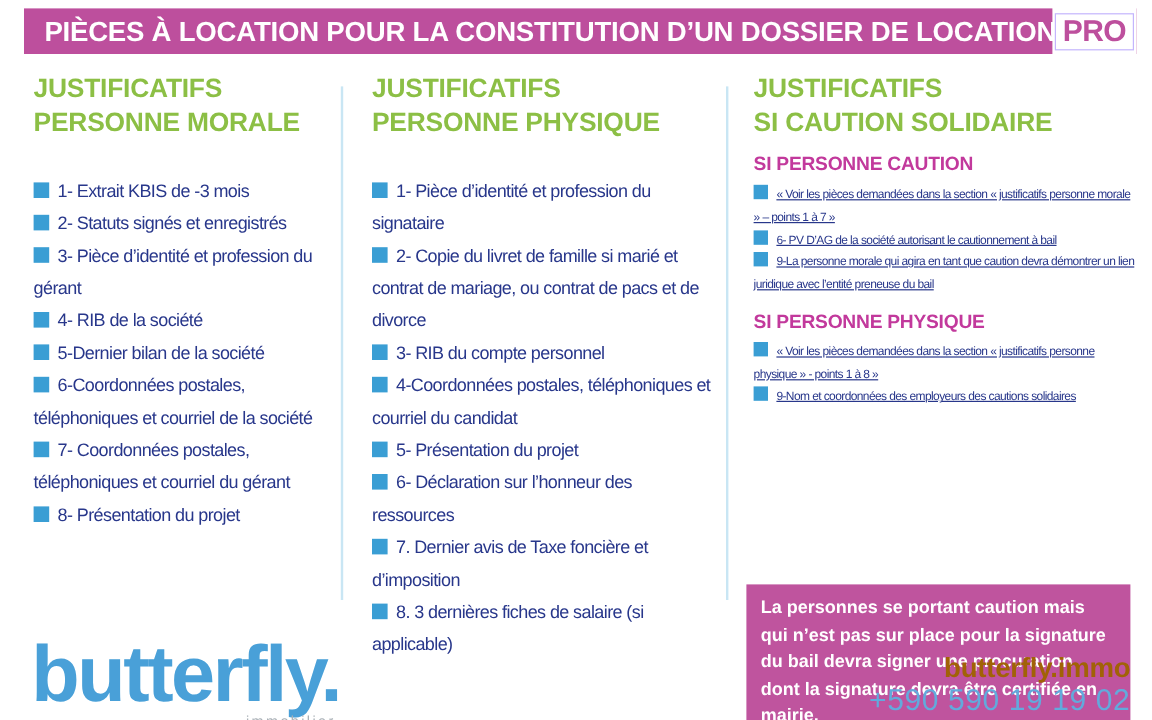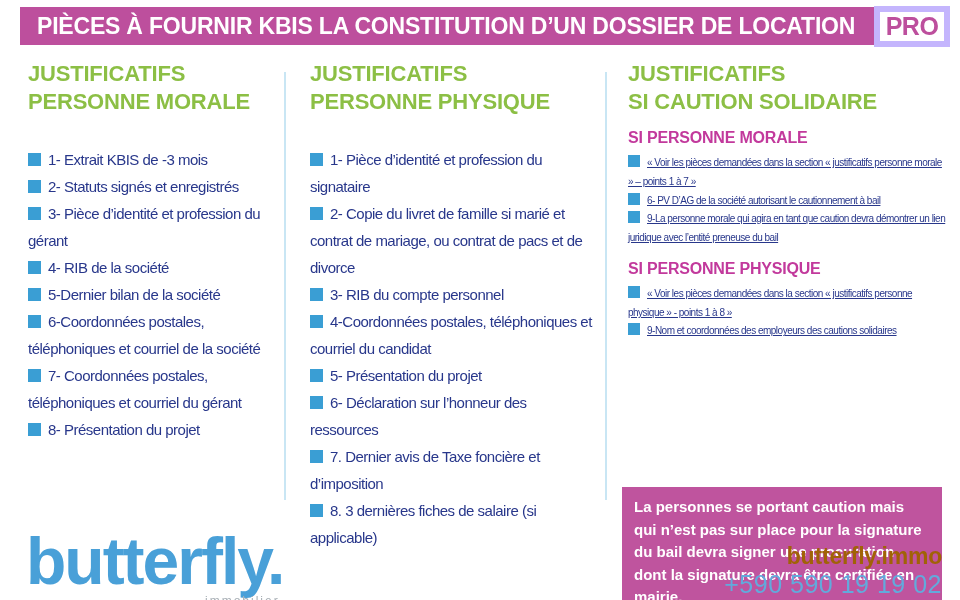--- a/index.html
+++ b/index.html
@@ -17,21 +17,21 @@
   .header-title{
     color:#ffffff;font-weight:bold;font-size:23px;letter-spacing:-0.2px;
     padding-left:17px;white-space:nowrap;
   }
   .pro-badge{
     position:absolute;right:13px;top:2px;height:48px;width:70px;
     background:#ffffff;display:flex;align-items:center;justify-content:center;
     box-sizing:border-box;padding:4px;
   }
   .pro-badge-inner{
-    border:6px solid #c4b5fd;color:#bd4f9d;font-weight:bold;font-size:25px;
+    border:1px solid #c4b5fd;color:#bd4f9d;font-weight:bold;font-size:25px;
     letter-spacing:-0.5px;padding:2px 6px;line-height:1;
   }
 
   
   .col{position:absolute;top:60px;}
   .col1{left:28px;width:254px;}
   .col2{left:310px;width:288px;}
   .col3{left:628px;width:318px;}
   .col-heading{
     color:#8cbf45;font-weight:bold;font-size:22px;line-height:1.28;letter-spacing:-0.2px;
@@ -80,21 +80,21 @@
     position:absolute;right:18px;top:570px;color:#62aadc;font-size:25px;
     text-align:right;letter-spacing:0.5px;
   }
 </style>
 </head>
 <body>
 
 <div class="page">
 
   <div class="header-bar">
-    <div class="header-title">PIÈCES À FOURNIR KBIS LA CONSTITUTION D’UN DOSSIER DE LOCATION</div>
+    <div class="header-title">PIÈCES À LOCATION POUR LA CONSTITUTION D’UN DOSSIER DE LOCATION</div>
   </div>
   <div class="pro-badge">
     <div class="pro-badge-inner">PRO</div>
   </div>
 
   <div class="col col1">
     <div class="col-heading">
       <div>JUSTIFICATIFS</div>
       <div>PERSONNE MORALE</div>
     </div>
@@ -129,21 +129,21 @@
     </div>
   </div>
 
   <div class="divider divider-2"></div>
 
   <div class="col col3">
     <div class="col-heading">
       <div>JUSTIFICATIFS</div>
       <div>SI CAUTION SOLIDAIRE</div>
     </div>
-    <div class="sub-heading">SI PERSONNE MORALE</div>
+    <div class="sub-heading">SI PERSONNE CAUTION</div>
     <div class="list">
       <div class="list-item"><span class="bullet"></span><span>« Voir les pièces demandées dans la section « justificatifs personne morale » – points 1 à 7 »</span></div>
       <div class="list-item"><span class="bullet"></span><span>6- PV D’AG de la société autorisant le cautionnement à bail</span></div>
       <div class="list-item"><span class="bullet"></span><span>9-La personne morale qui agira en tant que caution devra démontrer un lien juridique avec l’entité preneuse du bail</span></div>
     </div>
     <div class="sub-heading">SI PERSONNE PHYSIQUE</div>
     <div class="list">
       <div class="list-item"><span class="bullet"></span><span>« Voir les pièces demandées dans la section « justificatifs personne physique » - points 1 à 8 »</span></div>
       <div class="list-item"><span class="bullet"></span><span>9-Nom et coordonnées des employeurs des cautions solidaires</span></div>
     </div>

